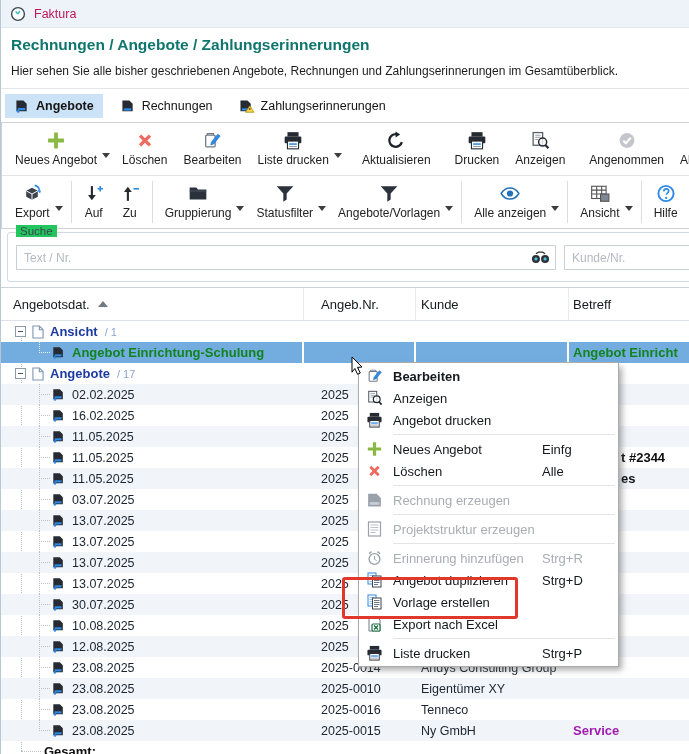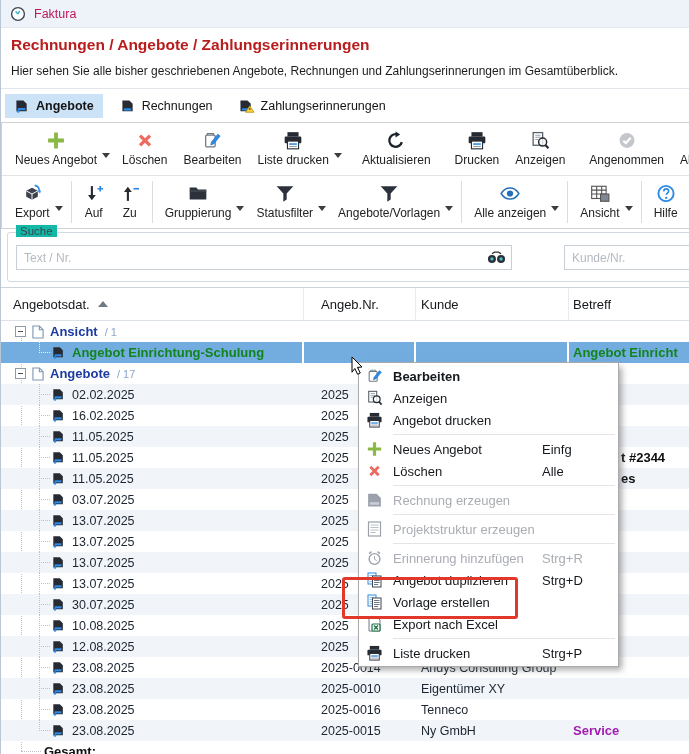--- a/index.html
+++ b/index.html
@@ -4,21 +4,21 @@
 <style>
   html,body{margin:0;padding:0;background:#e8e8e8;}
   .screen{position:relative;width:689px;height:754px;background:#fff;overflow:hidden;
     font-family:"Liberation Sans",sans-serif;border-left:1px solid #b9c6d4;}
   
   .titlebar{position:absolute;top:0;left:0;right:0;height:28px;background:#eef3f9;
     border-bottom:1px solid #e2e8f0;display:flex;align-items:center;gap:8px;padding-left:9px;box-sizing:border-box;}
   .appicon{width:16px;height:16px;flex:0 0 16px;}
   .apptitle{font-size:12.5px;color:#be185d;}
   
-  .h1{position:absolute;top:36px;left:10px;font-size:15.5px;font-weight:700;color:#b91c1c;}
+  .h1{position:absolute;top:36px;left:10px;font-size:15.5px;font-weight:700;color:#0f766e;}
   .subtitle{position:absolute;top:64px;left:10px;font-size:12px;color:#1c1c1c;}
   .hr{position:absolute;top:88px;left:0;width:689px;border-top:1px solid #e2e6ea;}
   
   .tabs{position:absolute;top:94px;left:4px;display:flex;gap:8px;}
   .tab{display:flex;align-items:center;gap:6px;padding:5px 9px;font-size:12.5px;color:#141414;cursor:default;}
   .tab.is-active{background:#cbe2f7;font-weight:700;}
   .tabicon{width:16px;height:14px;display:inline-block;}
   .tabicon svg{width:100%;height:100%;display:block;}
   
   .toolbar{position:absolute;top:122px;left:0;width:692px;height:107px;border:1px solid #d2d2d2;background:#fff;box-sizing:border-box;}
@@ -26,22 +26,22 @@
   .tbrow.first{border-bottom:1px solid #e3e3e3;}
   .tbw{display:flex;align-items:stretch;}
   .tb{display:flex;flex-direction:column;align-items:center;justify-content:center;gap:3px;padding:4px 8px;box-sizing:border-box;}
   .tbi{width:20px;height:19px;}
   .tbi svg{width:100%;height:100%;display:block;}
   .tbl{font-size:12px;color:#222;white-space:nowrap;}
   .dd{width:0;height:0;border-left:4px solid transparent;border-right:4px solid transparent;border-top:5px solid #3d3d3d;align-self:center;margin:12px 4px 0 -3px;}
   .tsep{width:1px;background:#dcdcdc;margin:5px 4px;}
   
   .search{position:absolute;top:232px;left:6px;width:690px;height:50px;border:1px solid #d3d9e0;border-radius:3px;box-sizing:border-box;}
-  .slegend{position:absolute;top:-8px;left:8px;background:#14b8a6;padding:0 4px;font-size:11.5px;color:#3c454f;}
-  .swrap1{position:absolute;left:8px;top:12px;width:496px;height:25px;}
+  .slegend{position:absolute;top:-8px;left:8px;background:#22c55e;padding:0 4px;font-size:11.5px;color:#3c454f;}
+  .swrap1{position:absolute;left:8px;top:12px;width:540px;height:25px;}
   .swrap2{position:absolute;left:556px;top:12px;width:138px;height:25px;}
   .search input{width:100%;height:100%;box-sizing:border-box;border:1px solid #c9cfd6;background:#fff;
     font-family:"Liberation Sans",sans-serif;font-size:12px;color:#333;padding:0 26px 0 7px;outline:none;}
   .swrap2 input{padding-right:6px;}
   .search input::placeholder{color:#b4bac2;}
   .binoc{position:absolute;right:6px;top:6px;width:19px;height:13px;}
   .binoc svg{width:100%;height:100%;display:block;}
   
   .table{position:absolute;top:287px;left:0;width:689px;bottom:5px;border-top:1px solid #ccd3da;}
   .thead{display:grid;grid-template-columns:303px 112px 153px 1fr;height:32px;border-bottom:1px solid #dde2e8;font-size:13px;color:#15181c;}

